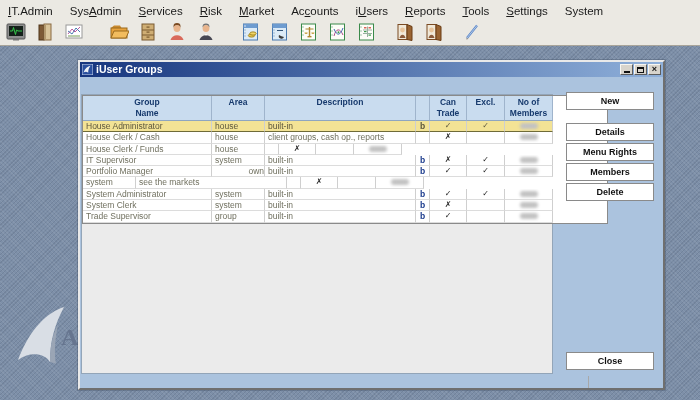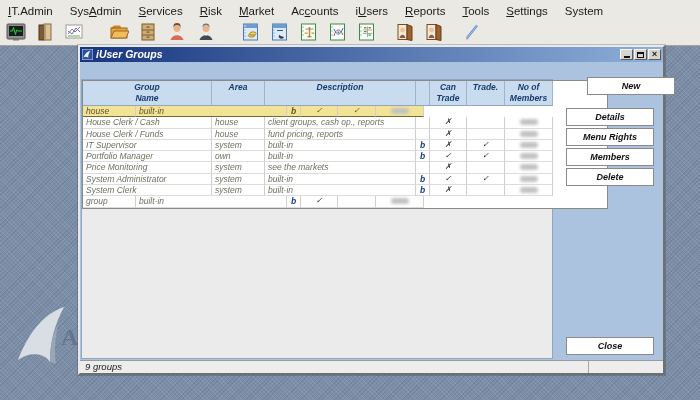--- a/index.html
+++ b/index.html
@@ -23,24 +23,24 @@
     background-color:#7d8fa8;
     background-image:
       repeating-linear-gradient(45deg, rgba(255,255,255,.07) 0 1px, transparent 1px 3px),
       repeating-linear-gradient(-45deg, rgba(10,20,40,.10) 0 1px, transparent 1px 3px);
     z-index:0; }
   .logo { position:absolute; left:14px; top:258px; width:120px; height:70px; }
   .logo-a { position:absolute; left:47px; top:20px; font-size:24px; font-weight:bold;
             color:#66758f; font-family:"Liberation Serif",serif; }
 
   
-  .window { position:absolute; left:78px; top:45px; width:587px; height:330px;
+  .window { position:absolute; left:78px; top:60px; width:587px; height:330px;
             background:#abc3de; border:2px solid;
             border-color:#e9e9e9 #6f6f6f #6f6f6f #e9e9e9;
-            box-shadow:0 0 0 1px rgba(40,50,70,.25); z-index:2;font-style:italic; }
+            box-shadow:0 0 0 1px rgba(40,50,70,.25); z-index:2; }
   .titlebar { height:15px; background:linear-gradient(to right,#16357e,#8fb0da);
               display:flex; align-items:center; padding:0 2px; }
   .title-icon { width:11px; height:11px; margin-right:3px; flex:none; }
   .title-text { color:#fff; font-size:10.5px; font-weight:bold; flex:1;
                 white-space:nowrap; line-height:13px; }
   .tb-winbtn { width:13px; height:11px; background:#d8d4cc; margin-left:1px;
                border:1px solid; border-color:#f7f6f2 #5c5c5c #5c5c5c #f7f6f2;
                display:flex; align-items:center; justify-content:center; flex:none; }
   .glyph-min { width:6px; height:2px; background:#111; margin-top:5px; }
   .glyph-max { width:7px; height:6px; border:1px solid #111; border-top-width:2px; }
@@ -283,25 +283,26 @@
 
   <div class="content">
     <div class="tablepanel">
       <div class="grid">
         <div class="g-row" id="ghead">
             <div class="th" style="width: 129px;">Group<br>Name</div>
             <div class="th" style="width: 53px;">Area</div>
             <div class="th" style="width: 151px;">Description</div>
             <div class="th" style="width: 14px;"></div>
             <div class="th" style="width: 37px;">Can<br>Trade</div>
-            <div class="th" style="width: 38px;">Trade.</div>
+            <div class="th" style="width: 38px;">Excl.</div>
             <div class="th" style="width: 48px;">No of<br>Members</div>
           </div>
         <div id="gbody">
             <div class="g-row tr sel">
+              <div class="td" style="width: 129px;">House Administrator</div>
               <div class="td" style="width: 53px;">house</div>
               <div class="td" style="width: 151px;">built-in</div>
               <div class="td center bcol" style="width: 14px;">b</div>
               <div class="td center mark" style="width: 37px;">✓</div>
               <div class="td center mark" style="width: 38px;">✓</div>
               <div class="td center" style="width: 48px;">
                 <span class="blob"></span>
               </div>
             </div>
             <div class="g-row tr">
@@ -311,52 +312,50 @@
               <div class="td center bcol" style="width: 14px;"></div>
               <div class="td center mark" style="width: 37px;">✗</div>
               <div class="td center mark" style="width: 38px;"></div>
               <div class="td center" style="width: 48px;">
                 <span class="blob"></span>
               </div>
             </div>
             <div class="g-row tr">
               <div class="td" style="width: 129px;">House Clerk / Funds</div>
               <div class="td" style="width: 53px;">house</div>
-              <div class="td" style="width: 151px;">fund pricing, reports</div>
               <div class="td center bcol" style="width: 14px;"></div>
               <div class="td center mark" style="width: 37px;">✗</div>
               <div class="td center mark" style="width: 38px;"></div>
               <div class="td center" style="width: 48px;">
                 <span class="blob"></span>
               </div>
             </div>
             <div class="g-row tr">
               <div class="td" style="width: 129px;">IT Supervisor</div>
               <div class="td" style="width: 53px;">system</div>
               <div class="td" style="width: 151px;">built-in</div>
               <div class="td center bcol" style="width: 14px;">b</div>
               <div class="td center mark" style="width: 37px;">✗</div>
               <div class="td center mark" style="width: 38px;">✓</div>
               <div class="td center" style="width: 48px;">
                 <span class="blob"></span>
               </div>
             </div>
             <div class="g-row tr">
               <div class="td" style="width: 129px;">Portfolio Manager</div>
-              <div class="td" style="width: 53px;">own</div>
+              <div class="td" style="width: 53px; text-align: right;">own</div>
               <div class="td" style="width: 151px;">built-in</div>
               <div class="td center bcol" style="width: 14px;">b</div>
               <div class="td center mark" style="width: 37px;">✓</div>
               <div class="td center mark" style="width: 38px;">✓</div>
               <div class="td center" style="width: 48px;">
                 <span class="blob"></span>
               </div>
             </div>
             <div class="g-row tr">
-              <div class="td" style="width: 129px;">Price Monitoring</div>
               <div class="td" style="width: 53px;">system</div>
               <div class="td" style="width: 151px;">see the markets</div>
               <div class="td center bcol" style="width: 14px;"></div>
               <div class="td center mark" style="width: 37px;">✗</div>
               <div class="td center mark" style="width: 38px;"></div>
               <div class="td center" style="width: 48px;">
                 <span class="blob"></span>
               </div>
             </div>
             <div class="g-row tr">
@@ -375,40 +374,38 @@
               <div class="td" style="width: 53px;">system</div>
               <div class="td" style="width: 151px;">built-in</div>
               <div class="td center bcol" style="width: 14px;">b</div>
               <div class="td center mark" style="width: 37px;">✗</div>
               <div class="td center mark" style="width: 38px;"></div>
               <div class="td center" style="width: 48px;">
                 <span class="blob"></span>
               </div>
             </div>
             <div class="g-row tr">
+              <div class="td" style="width: 129px;">Trade Supervisor</div>
               <div class="td" style="width: 53px;">group</div>
               <div class="td" style="width: 151px;">built-in</div>
               <div class="td center bcol" style="width: 14px;">b</div>
               <div class="td center mark" style="width: 37px;">✓</div>
               <div class="td center mark" style="width: 38px;"></div>
               <div class="td center" style="width: 48px;">
                 <span class="blob"></span>
               </div>
             </div>
           </div>
       </div>
     </div>
 
     <div id="pbuttons">
-        <div class="pbtn" style="top: 15px; margin-left: 21px;">New</div>
+        <div class="pbtn" style="top: 15px;">New</div>
         <div class="pbtn" style="top: 46px;">Details</div>
         <div class="pbtn" style="top: 66px;">Menu Rights</div>
         <div class="pbtn" style="top: 86px;">Members</div>
         <div class="pbtn" style="top: 106px;">Delete</div>
       </div>
     <div class="pbtn close-btn">Close</div>
 
-    <div class="statusbar">
-      <span>9 groups</span>
-    </div>
     <div class="status-div"></div>
   </div>
 </div>
 
 </body></html>

